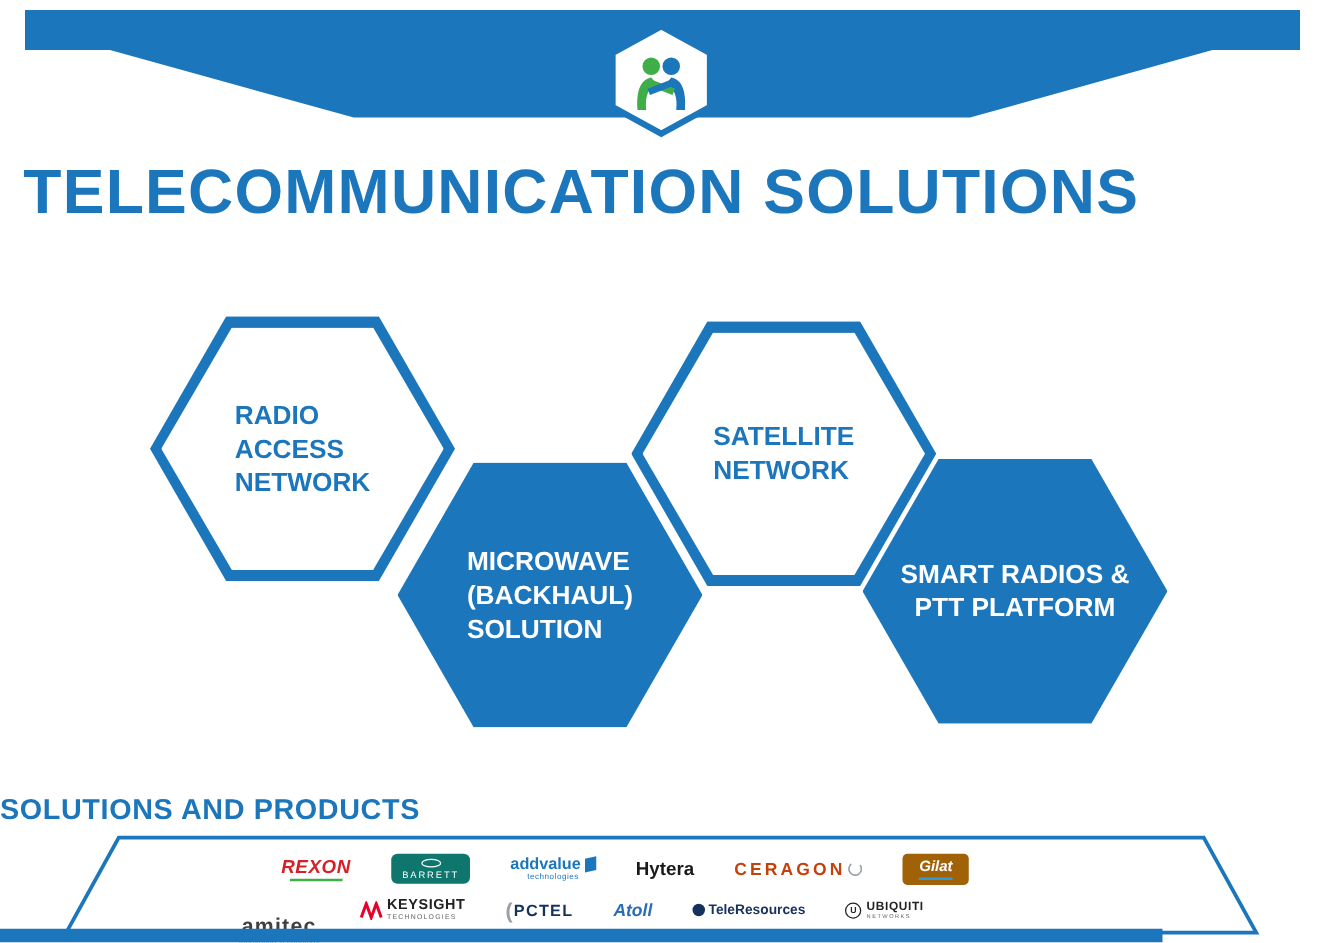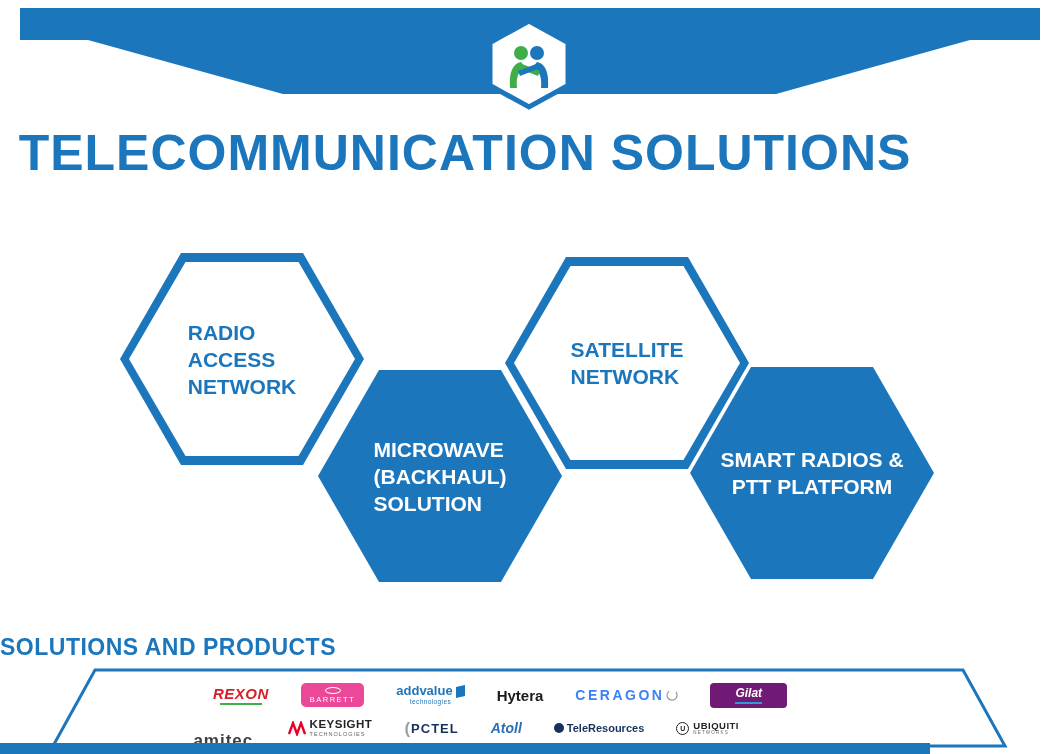--- a/index.html
+++ b/index.html
@@ -64,35 +64,35 @@
     position: absolute; left: 0; width: 100%;
     display: flex; justify-content: center; align-items: center; gap: 32px;
   }
   .row1 { top: 679px; height: 32px; margin-left: 35px; }
   .row2 { top: 714px; height: 28px; }
   .logo { display: flex; flex-direction: column; align-items: center; line-height: 1; }
 
   .rexon .name { color: #D61F26; font-weight: bold; font-style: italic; font-size: 15px; letter-spacing: 0.5px; }
   .rexon .underline { width: 42px; height: 2px; background: #3FAE49; margin-top: 2px; }
 
-  .barrett { background: #ec4899; border-radius: 5px; padding: 4px 9px; }
+  .barrett { background: #0f766e; border-radius: 5px; padding: 4px 9px; }
   .barrett .oval { width: 16px; height: 7px; border: 1.2px solid #fff; border-radius: 50%; margin-bottom: 2px; }
   .barrett .name { color: #fff; font-size: 7.5px; letter-spacing: 1.5px; }
 
   .addvalue .av-row { display: flex; align-items: flex-end; gap: 3px; }
   .addvalue .name { color: #1C76BC; font-weight: bold; font-size: 13px; }
   .addvalue .flag { width: 9px; height: 11px; background: #1C76BC; transform: skewY(-12deg); }
   .addvalue .sub { color: #1C76BC; font-size: 6.5px; letter-spacing: 0.4px; margin-top: 2px; }
 
   .hytera .name { color: #1a1a1a; font-weight: bold; font-size: 15px; }
 
   .ceragon { flex-direction: row; align-items: center; gap: 1px; }
-  .ceragon .name { color: #3b82f6; font-size: 14px; font-weight: 600; letter-spacing: 2.5px; }
-
-  .gilat { background: #701a75; border-radius: 4px; padding: 4px 25px; }
+  .ceragon .name { color: #c2410c; font-size: 14px; font-weight: 600; letter-spacing: 2.5px; }
+
+  .gilat { background: #a16207; border-radius: 4px; padding: 4px 13px; }
   .gilat .name { color: #fff; font-style: italic; font-weight: bold; font-size: 12px; }
   .gilat .bar { width: 100%; height: 2px; background: #2E9BD6; margin-top: 3px; }
 
   .amitec .name { color: #404040; font-weight: bold; font-size: 17px; letter-spacing: 1px; margin-top: 34px; }
   .amitec .sub { color: #1C76BC; font-size: 6.5px; margin-top: 2px; }
 
   .keysight { flex-direction: row; gap: 4px; align-items: center; }
   .keysight .txt { display: flex; flex-direction: column; align-items: flex-start; }
   .keysight .name { color: #222; font-weight: bold; font-size: 11.5px; letter-spacing: 0.5px; }
   .keysight .sub { color: #666; font-size: 5.5px; letter-spacing: 1px; margin-top: 1px; }

